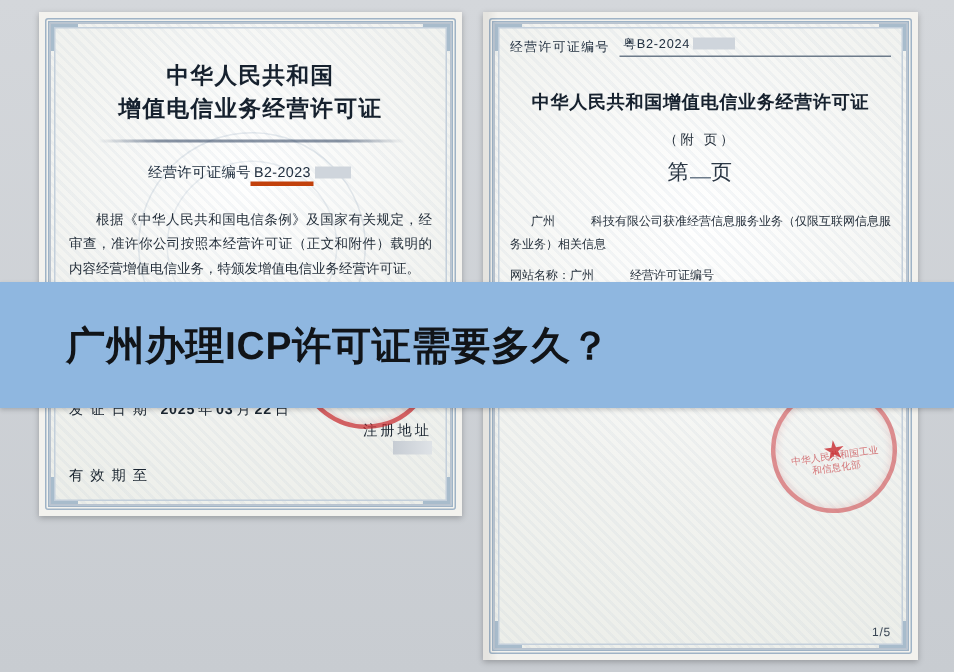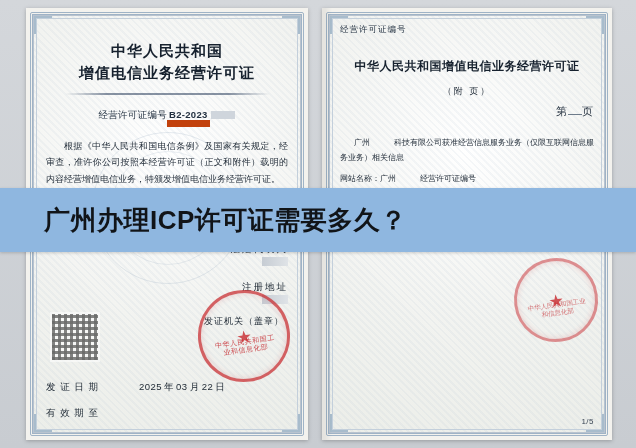--- a/index.html
+++ b/index.html
@@ -58,21 +58,21 @@
   .corner.tl { top: 8px;  left: 8px;  border-right: none; border-bottom: none; }
   .corner.tr { top: 8px;  right: 8px; border-left: none;  border-bottom: none; }
   .corner.bl { bottom: 8px; left: 8px; border-right: none; border-top: none; }
   .corner.br { bottom: 8px; right: 8px; border-left: none; border-top: none; }
 
   
   #cert-left {
     left: 26px;
     top: 8px;
     width: 282px;
-    height: 432px;
+    height: 336px;
   }
   #cert-left .body {
     position: absolute;
     inset: 18px 20px;
     color: #1d2733;
   }
   .title-cn {
     text-align: center;
     font-size: 15px;
     font-weight: bold;
@@ -97,23 +97,22 @@
   }
   .cert-no .redact {
     display: inline-block;
     width: 24px;
     height: 8px;
     background: #cfd5dc;
     vertical-align: -1px;
     margin: 0 1px;
   }
   .cert-no .under {
-    border-bottom: 7px solid #c2410c;
+    border-bottom: 3px solid #c2410c;
     padding: 0 2px;
-    font-weight: bold;
   }
   .para {
     margin-top: 16px;
     font-size: 9px;
     line-height: 1.85;
     text-align: justify;
     text-indent: 18px;
     color: #1f2a36;
   }
   .field-rows {
@@ -149,30 +148,29 @@
     position: absolute;
     left: 20px;
     right: 20px;
     bottom: 20px;
     font-size: 9.5px;
     color: #1b2631;
   }
   .date-line {
     display: flex;
     align-items: flex-end;
-    margin-top: 13px;
+    margin-top: 31px;
     letter-spacing: 1px;
-    gap: 32px;
   }
   .date-line .lbl { white-space: nowrap; }
   .date-line .d {
     margin-left: 8px;
     letter-spacing: 0.5px;
   }
-  .date-line .d .seg { display: inline-block; min-width: 10px; text-align: center; }
+  .date-line .d .seg { display: inline-block; min-width: 10px; text-align: center; font-weight: bold; }
   .date-line .d .unit { margin: 0 2px; }
 
   .issuer {
     position: absolute;
     right: 24px;
     bottom: 112px;
     font-size: 9px;
     letter-spacing: 1px;
     color: #1b2631;
   }
@@ -302,22 +300,22 @@
   }
   .r-sub {
     margin-top: 10px;
     text-align: center;
     font-size: 9px;
     letter-spacing: 2px;
     color: #1f2a36;
   }
   .r-sub2 {
     margin-top: 6px;
-    text-align: right;
-    font-size: 11px;
+    text-align: center;
+    font-size: 14px;
     letter-spacing: 1px;
     color: #2a3644;
   }
   .r-sub2 .blank {
     display: inline-block;
     width: 14px;
     border-bottom: 1px solid #6d7b8a;
   }
   .r-para {
     margin-top: 16px;
@@ -355,21 +353,21 @@
     background: linear-gradient(90deg, rgba(0,0,0,0.06) 0 3px, rgba(0,0,0,0) 10px);
     pointer-events: none;
   }
 
   
   #headline-banner {
     position: absolute;
     left: 0;
     top: 188px;
     width: 636px;
-    height: 64px;
+    height: 84px;
     background: #8fb7e0;
     display: flex;
     align-items: center;
     box-shadow: 0 1px 3px rgba(0,0,0,0.18);
   }
   #headline-banner .text {
     margin-left: 44px;
     font-size: 26px;
     font-weight: bold;
     color: #111418;
@@ -449,20 +447,21 @@
     <div class="guilloche-frame"></div>
     <div class="corner tl"></div>
     <div class="corner tr"></div>
     <div class="corner bl"></div>
     <div class="corner br"></div>
     <div class="r-fold"></div>
 
     <div class="body">
       <div class="r-topline">
         <span class="lbl">经营许可证编号</span>
+        <span class="val"><span>粤B2-2024</span><span class="blk"></span></span>
       </div>
 
       <div class="r-title">中华人民共和国增值电信业务经营许可证</div>
       <div class="r-sub">（附 页）</div>
       <div class="r-sub2">
         <span>第</span><span class="blank"></span><span>页</span>
       </div>
 
       <div class="r-para">
         <span>广州　　　科技有限公司获准经营信息服务业务（仅限互联网信息服务业务）相关信息</span>

